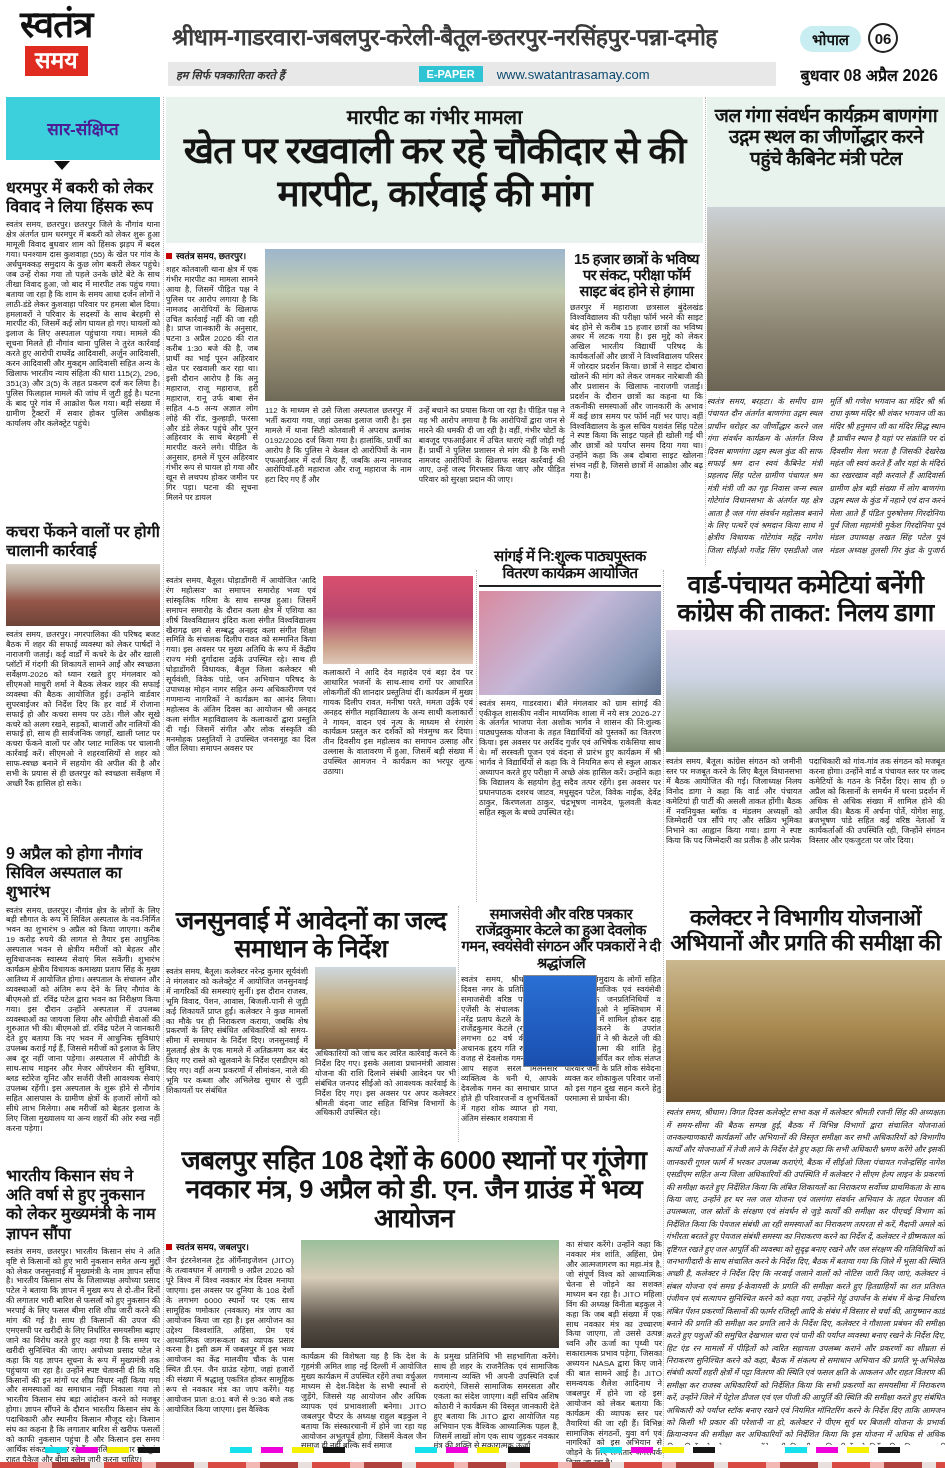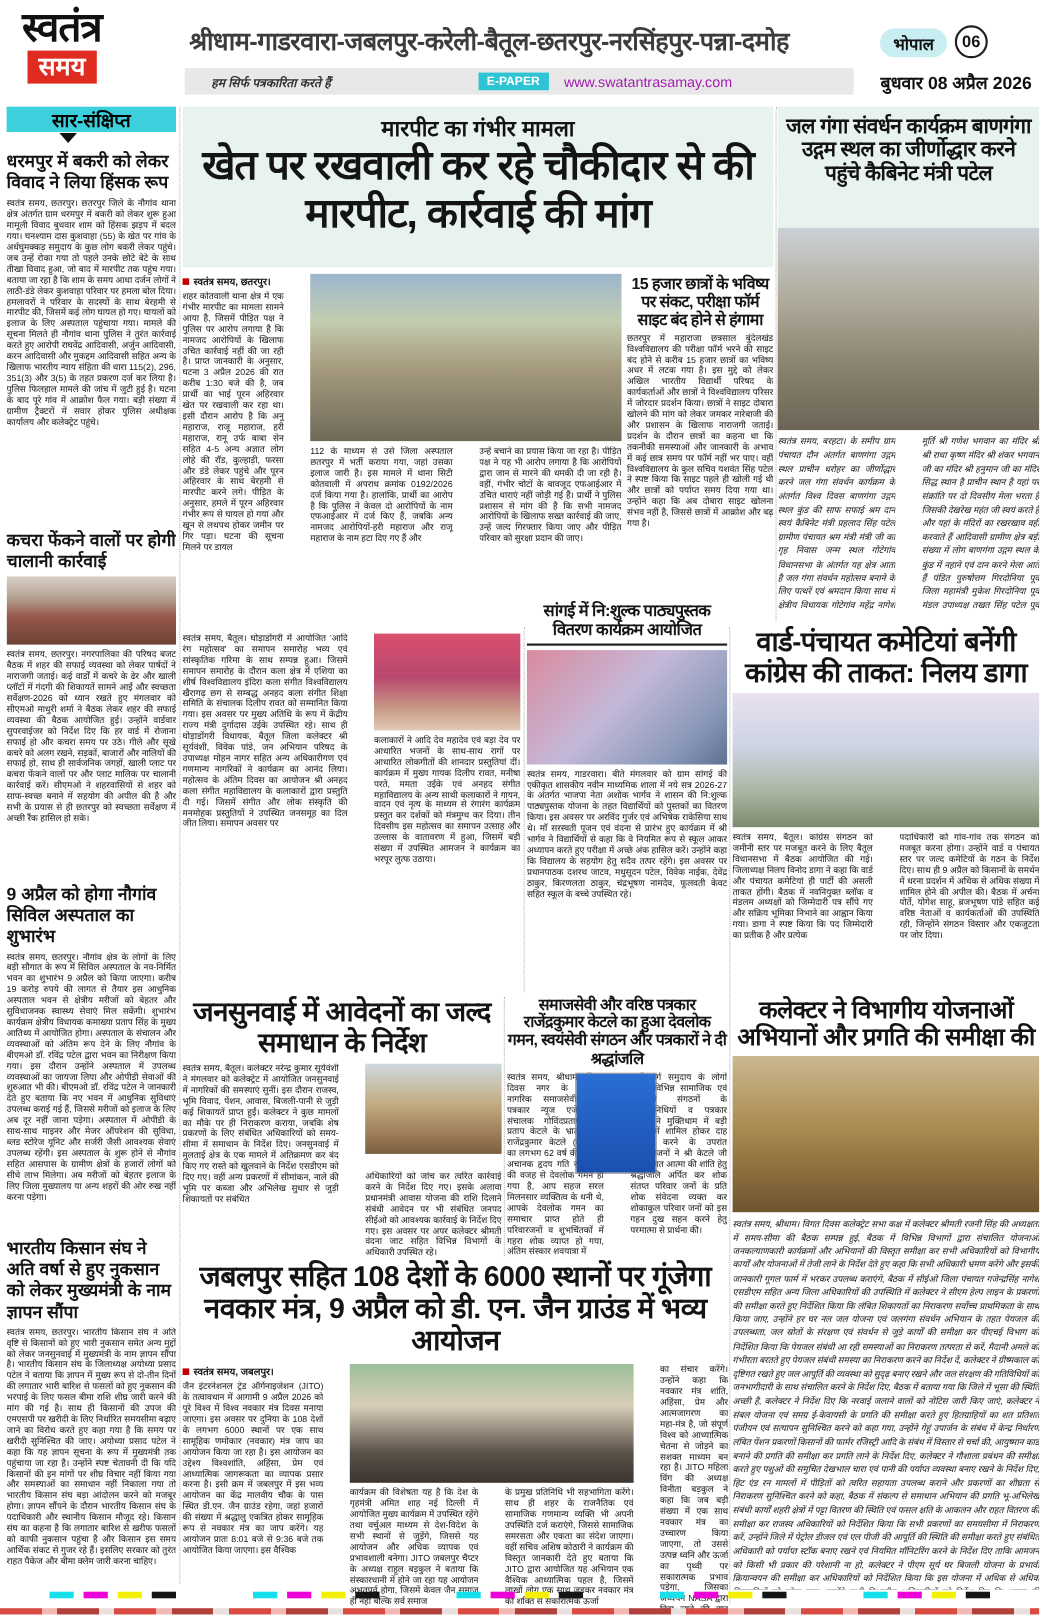--- a/index.html
+++ b/index.html
@@ -8,40 +8,40 @@
   font-family:"Liberation Sans","DejaVu Sans",sans-serif;color:#141414;overflow:hidden}
 .abs{position:absolute}
 
 .logo-top{font-size:37px;font-weight:bold;letter-spacing:-1px;color:#111;line-height:1}
 .logo-bottom{display:inline-block;background:#e02b20;color:#fff;font-weight:bold;font-size:23px;
   padding:1px 10px;margin-top:3px;line-height:1.2}
 .cities{font-size:23px;font-weight:bold;color:#3c3c3c;letter-spacing:-0.5px;white-space:nowrap}
 .edition-pill{background:#c9eef2;border-radius:14px;padding:3px 12px;font-size:15px;font-weight:bold;color:#111}
 .page-circle{display:inline-flex;align-items:center;justify-content:center;width:30px;height:30px;
   border-radius:50%;background:#fff;border:2px solid #222;font-size:15px;font-weight:bold}
-.gray-bar{background:#e8e8e8;display:flex;align-items:center;gap:14px;padding:0 24px}
+.gray-bar{background:#e8e8e8;display:flex;align-items:center;gap:14px;padding:0 8px}
 .tagline{font-style:italic;font-weight:bold;font-size:11px;color:#333}
 .epaper{background:#2fc4d4;color:#fff;font-weight:bold;font-size:11px;padding:2px 8px}
-.website{font-size:13px;color:#a21caf}
+.website{font-size:13px;color:#0c4a6e}
 .date{font-size:16px;font-weight:bold;color:#111;text-align:right}
 
 .mint{background:#e7f3ec}
 .kicker{font-size:20px;font-weight:bold;text-align:center;padding-top:6px}
 .h-lead{font-size:37px;font-weight:bold;text-align:center;line-height:1.15;letter-spacing:-1px}
 .h-mid{font-weight:bold;text-align:center;line-height:1.12;letter-spacing:-0.5px}
 .byline{font-size:9px;font-weight:bold;white-space:nowrap;margin-bottom:3px}
 .bullet{display:inline-block;width:6px;height:6px;background:#c40000;margin-right:4px}
 .bt{font-size:8px;line-height:1.24;text-align:justify;overflow:hidden}
 .serif-it{font-family:"Liberation Serif","DejaVu Serif",serif;font-style:italic;font-size:8px;line-height:1.55}
-.cols{display:flex;gap:24px}
+.cols{display:flex;gap:7px}
 .cols>div{flex:1}
 .photo{width:100%;background:#9a9a9a}
 .vline{position:absolute;width:0;border-left:1px dotted #b5b5b5}
 
-.sb-title{background:#3ccfdc;color:#000000;font-size:17px;font-weight:bold;text-align:center;padding:0 0}
+.sb-title{background:#3ccfdc;color:#4c1d95;font-size:17px;font-weight:bold;text-align:center;padding:20px 0}
 .sb-tri{width:0;height:0;border-left:8px solid transparent;border-right:8px solid transparent;
   border-top:9px solid #111;margin:1px 0 2px 48px}
 .sb-head{font-size:16px;font-weight:bold;text-align:left;line-height:1.2;margin:6px 0 4px}
 .sb-story{overflow:hidden}
 
 .cmyk-row{display:flex;justify-content:space-between;padding:0 45px}
 .cmyk-g{display:flex;gap:9px}
 .cmyk-g i{display:block;width:22px;height:6px}
 .c{background:#16e0ec}.m{background:#ee00d8}.y{background:#f5f000}.k{background:#151515}
 .bottom-strip{background:repeating-linear-gradient(90deg,#d84a42 0 38px,#f4b8b4 38px 52px,#b0413c 52px 90px,#e9e0de 90px 104px)}
@@ -153,21 +153,21 @@
       <div class="bt" style="height:138px">पदाधिकारी को गांव-गांव तक संगठन को मजबूत करना होगा। उन्होंने वार्ड व पंचायत स्तर पर जल्द कमेटियों के गठन के निर्देश दिए। साथ ही 9 अप्रैल को किसानों के समर्थन में धरना प्रदर्शन में अधिक से अधिक संख्या में शामिल होने की अपील की। बैठक में अर्चना पोर्ते, योगेश साहू, ब्रजभूषण पांडे सहित कई वरिष्ठ नेताओं व कार्यकर्ताओं की उपस्थिति रही, जिन्होंने संगठन विस्तार और एकजुटता पर जोर दिया।</div>
     </div>
   </section>
 
   <section class="abs" style="left:166px;top:906px;width:290px;height:236px">
     <div class="h-mid" style="font-size:25px">जनसुनवाई में आवेदनों का जल्द समाधान के निर्देश</div>
     <div class="cols" style="margin-top:5px">
       <div class="bt" style="flex:0 0 142px;height:168px">स्वतंत्र समय, बैतूल। कलेक्टर नरेन्द्र कुमार सूर्यवंशी ने मंगलवार को कलेक्ट्रेट में आयोजित जनसुनवाई में नागरिकों की समस्याएं सुनीं। इस दौरान राजस्व, भूमि विवाद, पेंशन, आवास, बिजली-पानी से जुड़ी कई शिकायतें प्राप्त हुईं। कलेक्टर ने कुछ मामलों का मौके पर ही निराकरण कराया, जबकि शेष प्रकरणों के लिए संबंधित अधिकारियों को समय-सीमा में समाधान के निर्देश दिए। जनसुनवाई में मुलताई क्षेत्र के एक मामले में अतिक्रमण कर बंद किए गए रास्ते को खुलवाने के निर्देश एसडीएम को दिए गए। वहीं अन्य प्रकरणों में सीमांकन, नाले की भूमि पर कब्जा और अभिलेख सुधार से जुड़ी शिकायतों पर संबंधित</div>
       <div>
         <div class="photo" style="height:82px;background:linear-gradient(180deg,#cfd8de 0%,#c2ab80 45%,#9a7a55 80%,#7c5e40 100%)"></div>
-        <div class="bt" style="height:82px;margin-top:16px">अधिकारियों को जांच कर त्वरित कार्रवाई करने के निर्देश दिए गए। इसके अलावा प्रधानमंत्री आवास योजना की राशि दिलाने संबंधी आवेदन पर भी संबंधित जनपद सीईओ को आवश्यक कार्रवाई के निर्देश दिए गए। इस अवसर पर अपर कलेक्टर श्रीमती वंदना जाट सहित विभिन्न विभागों के अधिकारी उपस्थित रहे।</div>
+        <div class="bt" style="height:82px;margin-top:0">अधिकारियों को जांच कर त्वरित कार्रवाई करने के निर्देश दिए गए। इसके अलावा प्रधानमंत्री आवास योजना की राशि दिलाने संबंधी आवेदन पर भी संबंधित जनपद सीईओ को आवश्यक कार्रवाई के निर्देश दिए गए। इस अवसर पर अपर कलेक्टर श्रीमती वंदना जाट सहित विभिन्न विभागों के अधिकारी उपस्थित रहे।</div>
       </div>
     </div>
   </section>
 
   <section class="abs" style="left:461px;top:906px;width:200px;height:236px">
     <div class="h-mid" style="font-size:14.5px">समाजसेवी और वरिष्ठ पत्रकार राजेंद्रकुमार केटले का हुआ देवलोक गमन, स्वयंसेवी संगठन और पत्रकारों ने दी श्रद्धांजलि</div>
     <div style="position:relative;margin-top:4px;height:172px;overflow:hidden">
       <div class="cols">
         <div class="bt" style="height:172px">स्वतंत्र समय, श्रीधाम। विगत दिवस नगर के प्रतिष्ठित नागरिक समाजसेवी वरिष्ठ पत्रकार न्यूज एजेंसी के संचालक गोविंदप्रताप नरेंद्र प्रताप केटले के भ्राताश्री श्री राजेंद्रकुमार केटले (राजूभाई) का लगभग 62 वर्ष की आयु में अचानक हृदय गति रुक जाने की वजह से देवलोक गमन हो गया है, आप सहज सरल मिलनसार व्यक्तित्व के धनी थे, आपके देवलोक गमन का समाचार प्राप्त होते ही परिवारजनों व शुभचिंतकों में गहरा शोक व्याप्त हो गया, अंतिम संस्कार शवयात्रा में</div>
         <div class="bt" style="height:172px">सभी वर्ग समुदाय के लोगों सहित विभिन्न सामाजिक एवं स्वयंसेवी संगठनों के जनप्रतिनिधियों व पत्रकार बंधुओ ने मुक्तिधाम में बड़ी संख्या में शामिल होकर दाह संस्कार करने के उपरांत उपस्थितजनों ने श्री केटले जी की दिवंगत आत्मा की शांति हेतु श्रद्धांजलि अर्पित कर शोक संतप्त परिवार जनों के प्रति शोक संवेदना व्यक्त कर शोकाकुल परिवार जनों को इस गहन दुख सहन करने हेतु परमात्मा से प्रार्थना की।</div>

